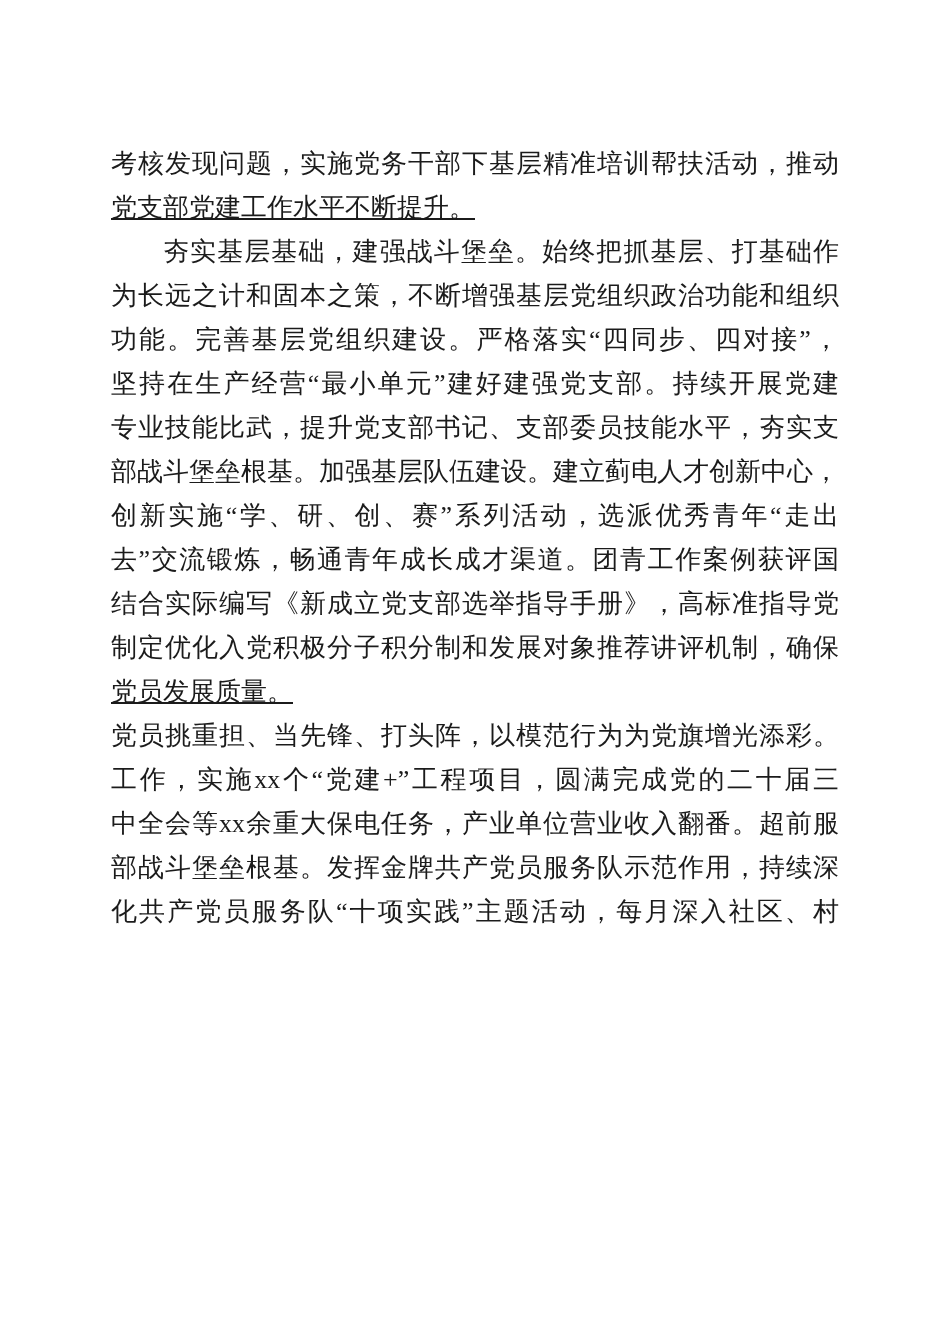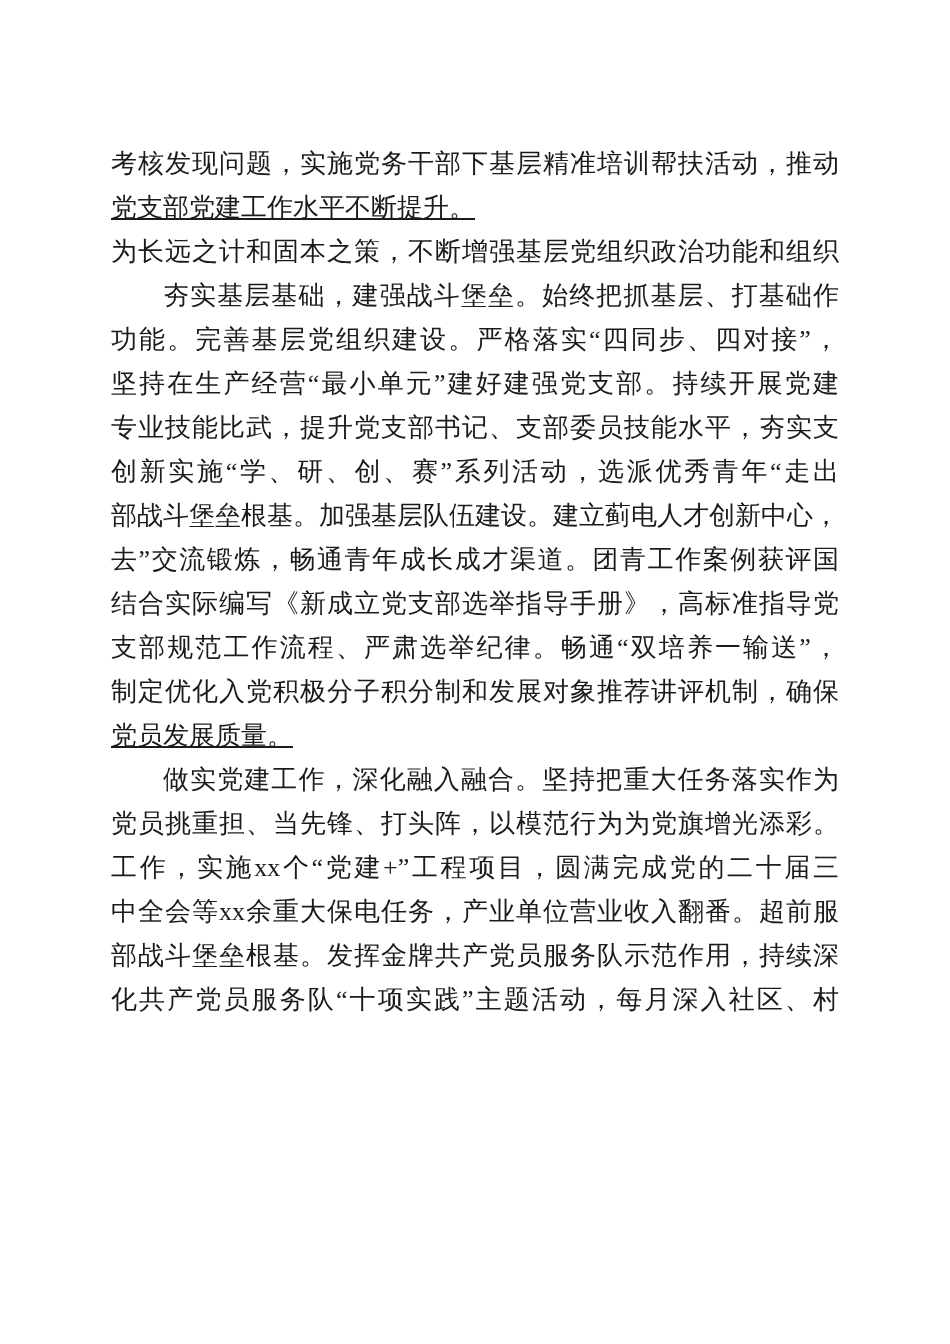--- a/index.html
+++ b/index.html
@@ -47,36 +47,34 @@
 <body>
 
 <div class="page">
 
   <div class="para">
     <div class="line">考核发现问题，实施党务干部下基层精准培训帮扶活动，推动</div>
     <div class="line para-end">党支部党建工作水平不断提升。</div>
   </div>
 
   <div class="para">
+    <div class="line indent">夯实基层基础，建强战斗堡垒。始终把抓基层、打基础作</div>
     <div class="line">为长远之计和固本之策，不断增强基层党组织政治功能和组织</div>
-    <div class="line indent">夯实基层基础，建强战斗堡垒。始终把抓基层、打基础作</div>
     <div class="line">功能。完善基层党组织建设。严格落实“四同步、四对接”，</div>
     <div class="line">坚持在生产经营“最小单元”建好建强党支部。持续开展党建</div>
     <div class="line">专业技能比武，提升党支部书记、支部委员技能水平，夯实支</div>
+    <div class="line">部战斗堡垒根基。加强基层队伍建设。建立蓟电人才创新中心，</div>
     <div class="line">创新实施“学、研、创、赛”系列活动，选派优秀青年“走出</div>
-    <div class="line">部战斗堡垒根基。加强基层队伍建设。建立蓟电人才创新中心，</div>
     <div class="line">去”交流锻炼，畅通青年成长成才渠道。团青工作案例获评国</div>
     <div class="line">结合实际编写《新成立党支部选举指导手册》，高标准指导党</div>
-    <div class="line">支部规范工作流程、严肃选举纪律。畅通“双培养一输送”，</div>
     <div class="line">制定优化入党积极分子积分制和发展对象推荐讲评机制，确保</div>
     <div class="line para-end">党员发展质量。</div>
   </div>
 
   <div class="para">
-    <div class="line indent">做实党建工作，深化融入融合。坚持把重大任务落实作为</div>
     <div class="line">党员挑重担、当先锋、打头阵，以模范行为为党旗增光添彩。</div>
     <div class="line">工作，实施xx个“党建+”工程项目，圆满完成党的二十届三</div>
     <div class="line">中全会等xx余重大保电任务，产业单位营业收入翻番。超前服</div>
     <div class="line">部战斗堡垒根基。发挥金牌共产党员服务队示范作用，持续深</div>
     <div class="line">化共产党员服务队“十项实践”主题活动，每月深入社区、村</div>
   </div>
 
 </div>
 
 </body></html>

